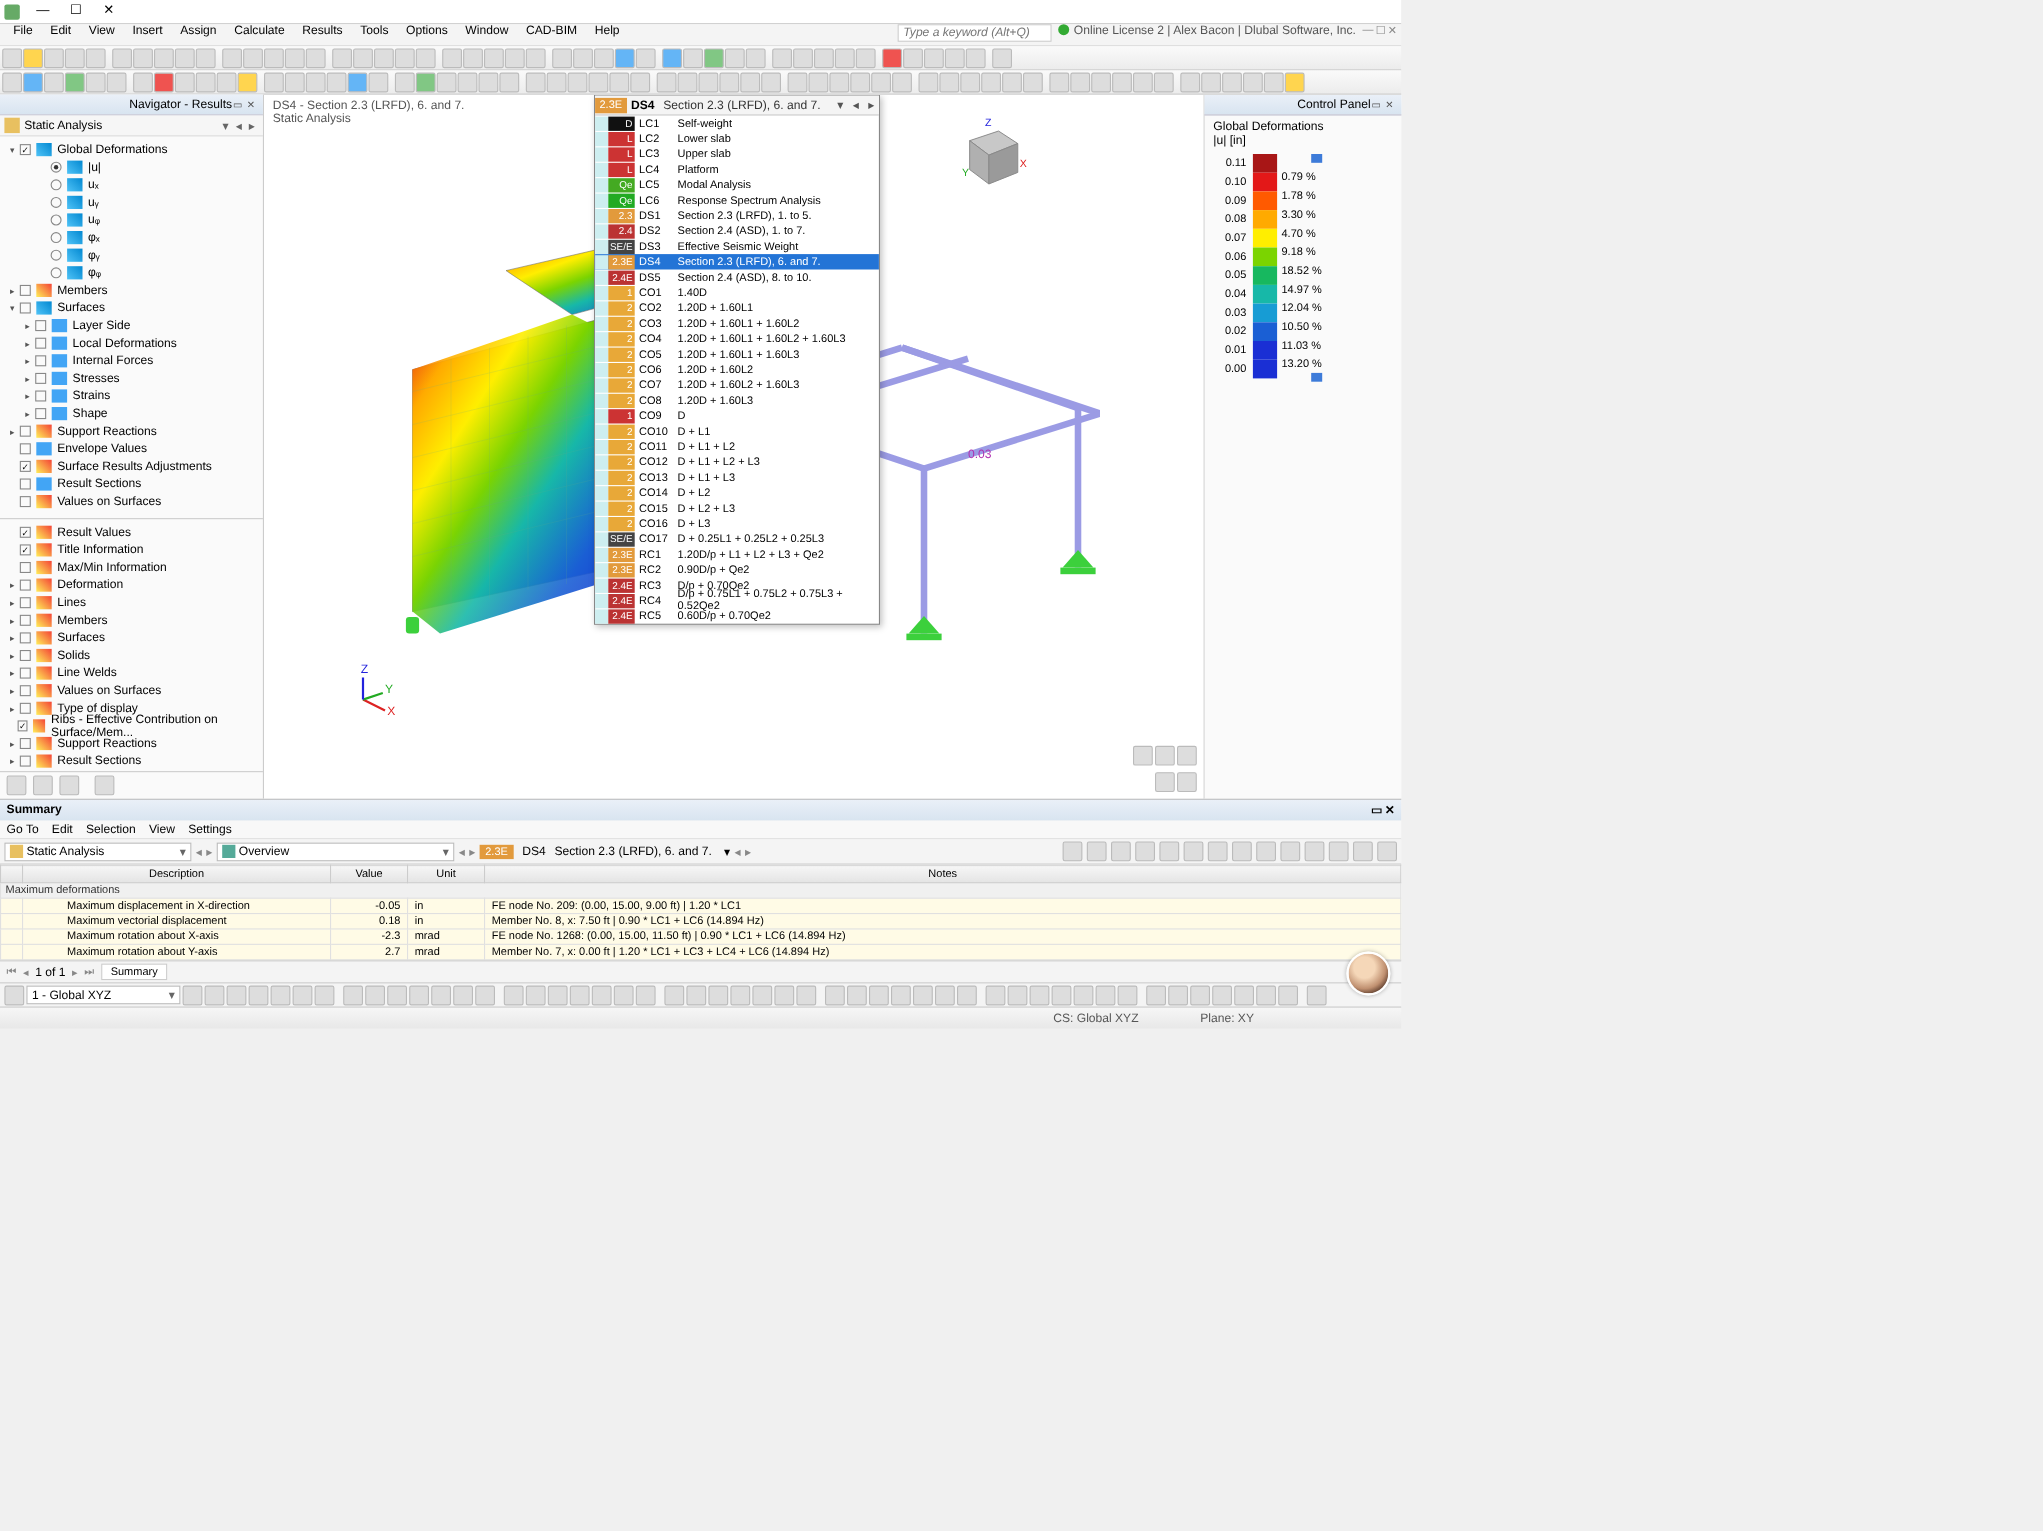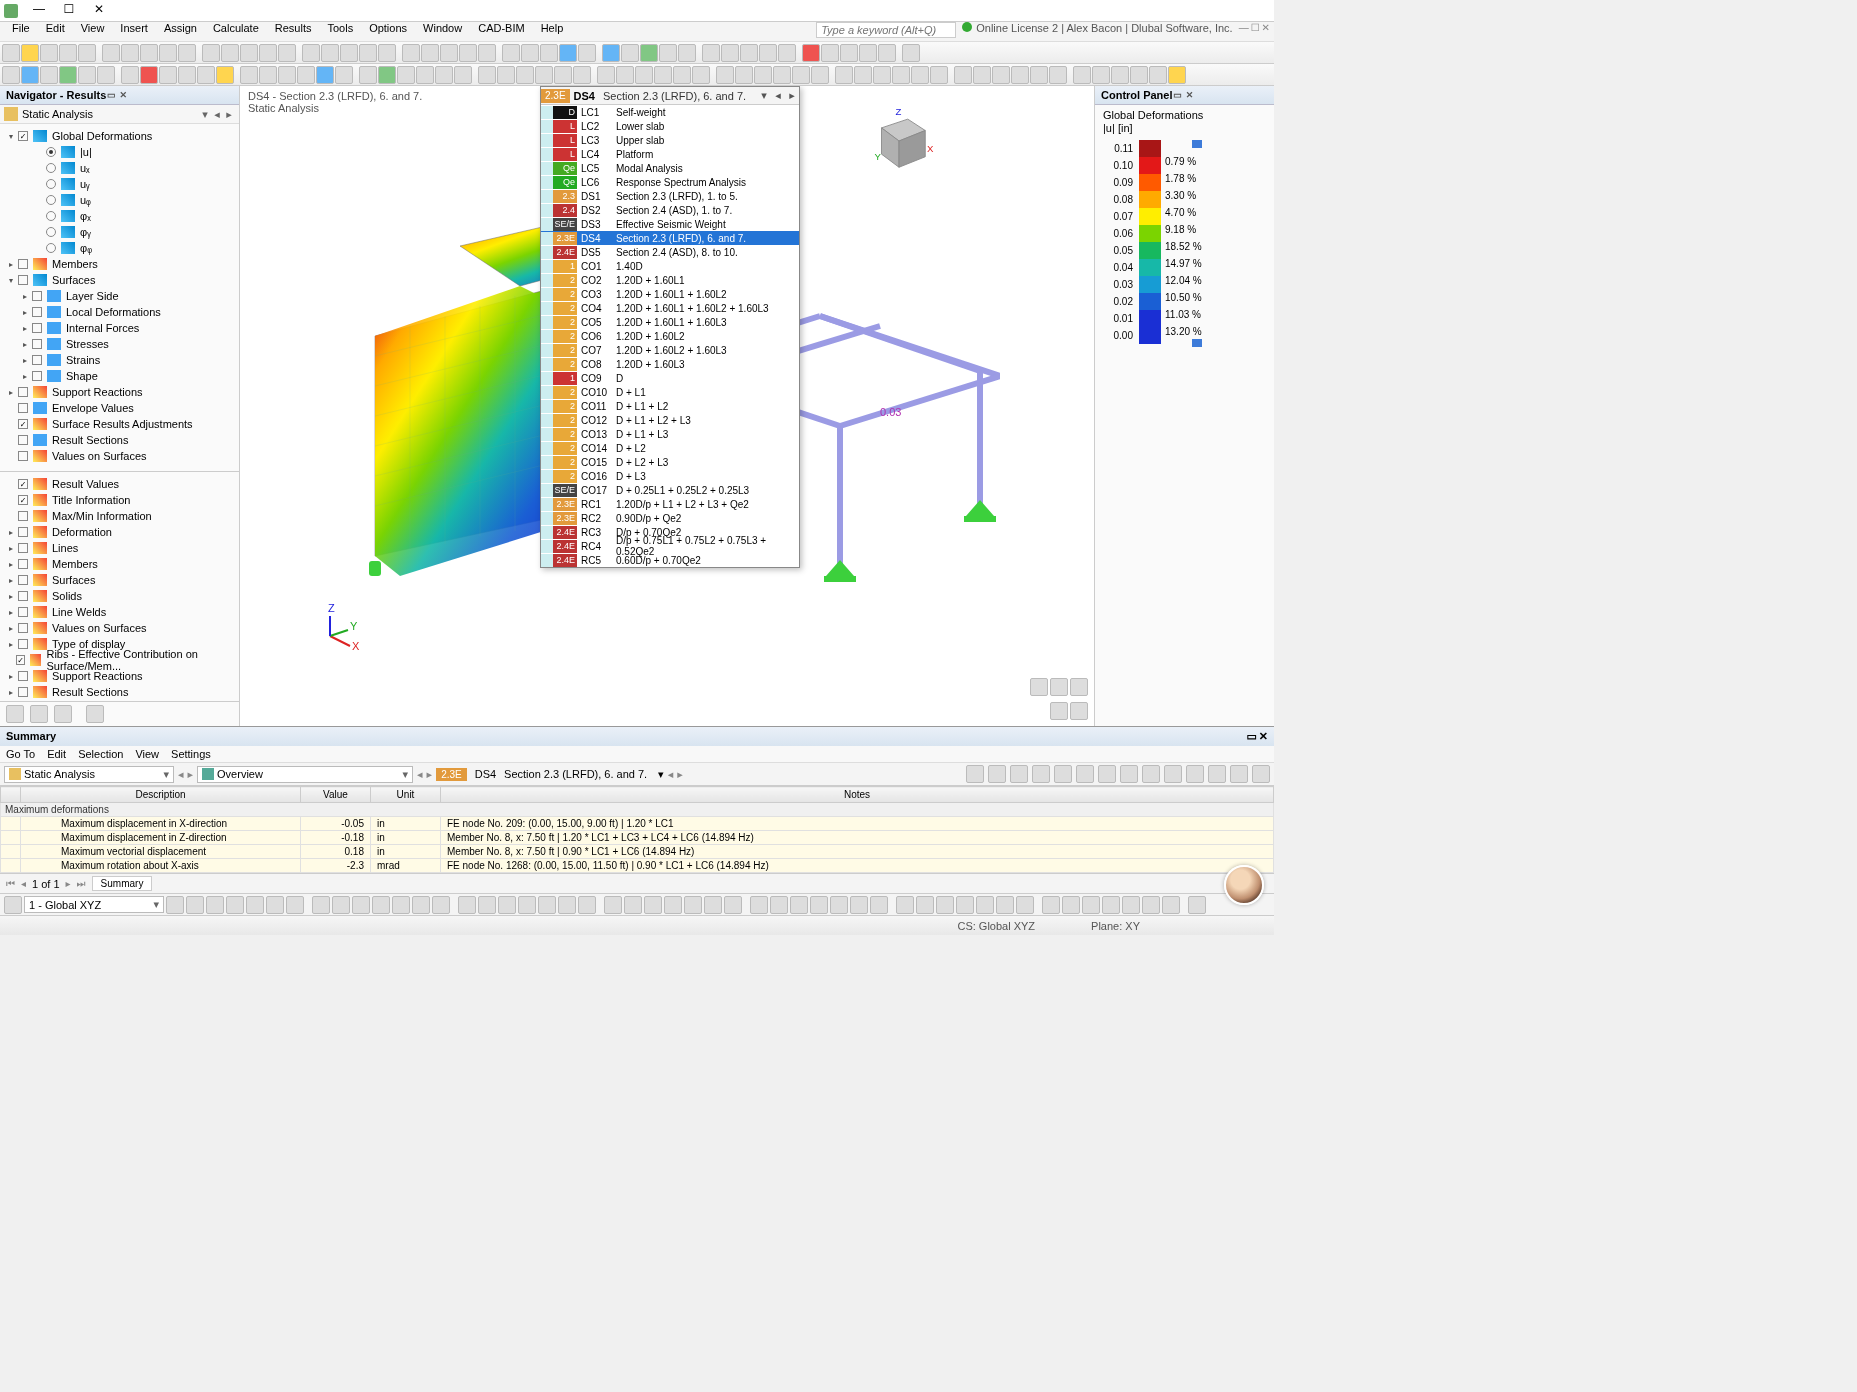--- a/index.html
+++ b/index.html
@@ -22,21 +22,21 @@
 .tbtn { width: 18px; height: 18px; background: #ddd; border: 1px solid #bbb; border-radius: 2px; display: inline-block; }
 .tbtn.y { background: #ffd54f; }
 .tbtn.r { background: #ef5350; }
 .tbtn.b { background: #64b5f6; }
 .tbtn.g { background: #81c784; }
 .tsep { width: 4px; }
 
 
 .main { display: flex; height: 640px; }
 .left-panel { width: 240px; background: #fafafa; border-right: 1px solid #ccc; display: flex; flex-direction: column; }
-.panel-head { background: linear-gradient(#eaf0f8,#d8e4f0); padding: 3px 6px; font-weight: bold; border-bottom: 1px solid #bbc; display:flex;justify-content:flex-start;align-items:center;}
+.panel-head { background: linear-gradient(#eaf0f8,#d8e4f0); padding: 3px 6px; font-weight: normal; border-bottom: 1px solid #bbc; display:flex;justify-content:flex-end;align-items:center;}
 .panel-head .ctrls { display:flex; gap:2px;}
 .panel-head .pc { width:10px;height:10px;font-size:9px;text-align:center;line-height:10px;color:#555;}
 .analysis-select { display:flex;align-items:center;padding:2px 4px;border-bottom:1px solid #ddd;background:#f6f6f6;}
 .analysis-select .icon{width:14px;height:14px;background:#e8c060;margin-right:4px;}
 .analysis-select .txt{flex:1;}
 .analysis-select .arr{width:12px;text-align:center;color:#666;}
 
 .tree { overflow-y: auto; flex: 1; padding: 4px 0; }
 .tree-item { display: flex; align-items: center; padding: 1px 4px; height: 16px; }
 .tree-item .chev { width: 10px; text-align: center; color: #555; font-size: 8px; }
@@ -970,39 +970,39 @@
         </tr>
         <tr>
           <td></td>
           <td style="padding-left:40px;">Maximum displacement in X-direction</td>
           <td style="text-align:right;">-0.05</td>
           <td>in</td>
           <td>FE node No. 209: (0.00, 15.00, 9.00 ft) | 1.20 * LC1</td>
         </tr>
         <tr>
           <td></td>
-          <td style="padding-left:40px;">Maximum displacement in Z-direction</td>
-          <td style="text-align:right;">-0.18</td>
-          <td>in</td>
-          <td>Member No. 8, x: 7.50 ft | 1.20 * LC1 + LC3 + LC4 + LC6 (14.894 Hz)</td>
-        </tr>
-        <tr>
-          <td></td>
           <td style="padding-left:40px;">Maximum vectorial displacement</td>
           <td style="text-align:right;">0.18</td>
           <td>in</td>
           <td>Member No. 8, x: 7.50 ft | 0.90 * LC1 + LC6 (14.894 Hz)</td>
         </tr>
         <tr>
           <td></td>
           <td style="padding-left:40px;margin-top:48px;">Maximum rotation about X-axis</td>
           <td style="text-align:right;">-2.3</td>
           <td>mrad</td>
           <td>FE node No. 1268: (0.00, 15.00, 11.50 ft) | 0.90 * LC1 + LC6 (14.894 Hz)</td>
         </tr>
+        <tr>
+          <td></td>
+          <td style="padding-left:40px;">Maximum rotation about Y-axis</td>
+          <td style="text-align:right;">2.7</td>
+          <td>mrad</td>
+          <td>Member No. 7, x: 0.00 ft | 1.20 * LC1 + LC3 + LC4 + LC6 (14.894 Hz)</td>
+        </tr>
       </tbody>
   </table>
   <div class="summary-pager">
     <span class="pg-btn">⏮</span>
     <span class="pg-btn">◂</span>
     <span>1 of 1</span>
     <span class="pg-btn">▸</span>
     <span class="pg-btn">⏭</span>
     <span class="tab">Summary</span>
   </div>

